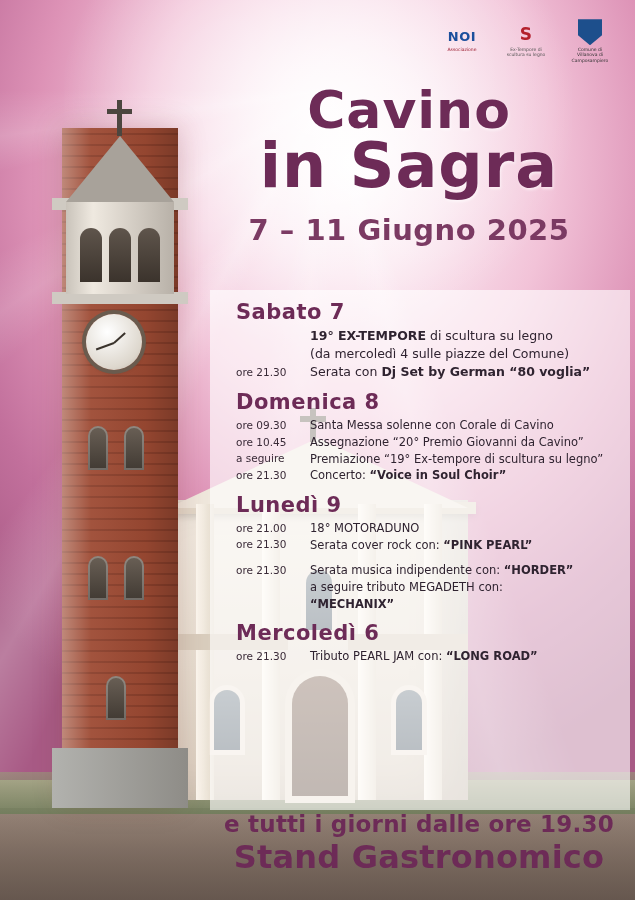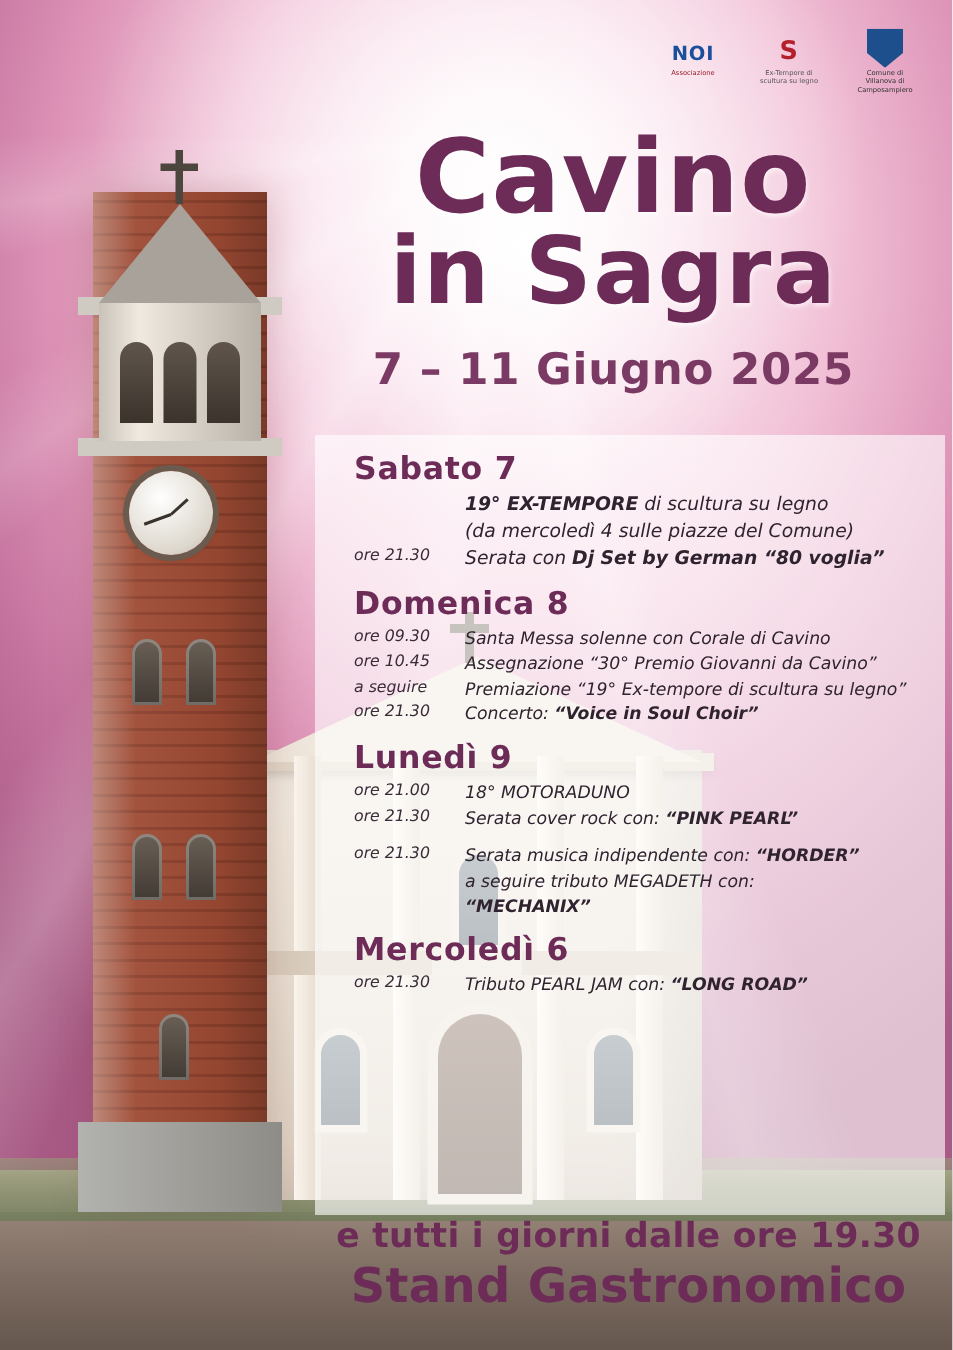--- a/index.html
+++ b/index.html
@@ -252,21 +252,21 @@
   .title-block {
     position: absolute;
     top: 86px; right: 26px;
     width: 400px;
     text-align: center;
     color: #6b2a55;
   }
   .title-line {
     font-family: "DejaVu Sans", sans-serif;
     font-weight: bold;
-    font-size: 68px;
+    font-size: 52px;
     line-height: 0.96;
     letter-spacing: 1px;
     color: #6d2b57;
     text-shadow: 1px 2px 3px rgba(255,255,255,0.6);
   }
   .title-line.second { font-size: 62px; }
   .title-dates {
     margin-top: 18px;
     font-size: 29px;
     font-weight: bold;
@@ -292,25 +292,24 @@
   }
   .day-name {
     font-size: 21px;
     font-weight: bold;
     color: #6d2b57;
     letter-spacing: 0.5px;
     margin-bottom: 3px;
   }
   .row {
     display: flex;
-    align-items: flex-start;
+    align-items: center;
     font-size: 11.5px;
     line-height: 1.45;
     color: #2f2330;
-    font-style: italic;
   }
   .row .time {
     width: 74px;
     flex: 0 0 74px;
     font-size: 10.5px;
     color: #3a2b38;
   }
   .row .desc { flex: 1; }
   .row .desc b { font-weight: bold; }
   .big { font-size: 12.5px; }
@@ -421,21 +420,21 @@
         </div>
       </div>
       <div class="day">
         <div class="day-name">Domenica 8</div>
         <div class="row">
           <div class="time">ore 09.30</div>
           <div class="desc">Santa Messa solenne con Corale di Cavino</div>
         </div>
         <div class="row">
           <div class="time">ore 10.45</div>
-          <div class="desc">Assegnazione “30° Premio Giovanni da Cavino”</div>
+          <div class="desc">Assegnazione “20° Premio Giovanni da Cavino”</div>
         </div>
         <div class="row">
           <div class="time">a seguire</div>
           <div class="desc">Premiazione “19° Ex-tempore di scultura su legno”</div>
         </div>
         <div class="row">
           <div class="time">ore 21.30</div>
           <div class="desc">Concerto: <b>“Voice in Soul Choir”</b></div>
         </div>
       </div>

